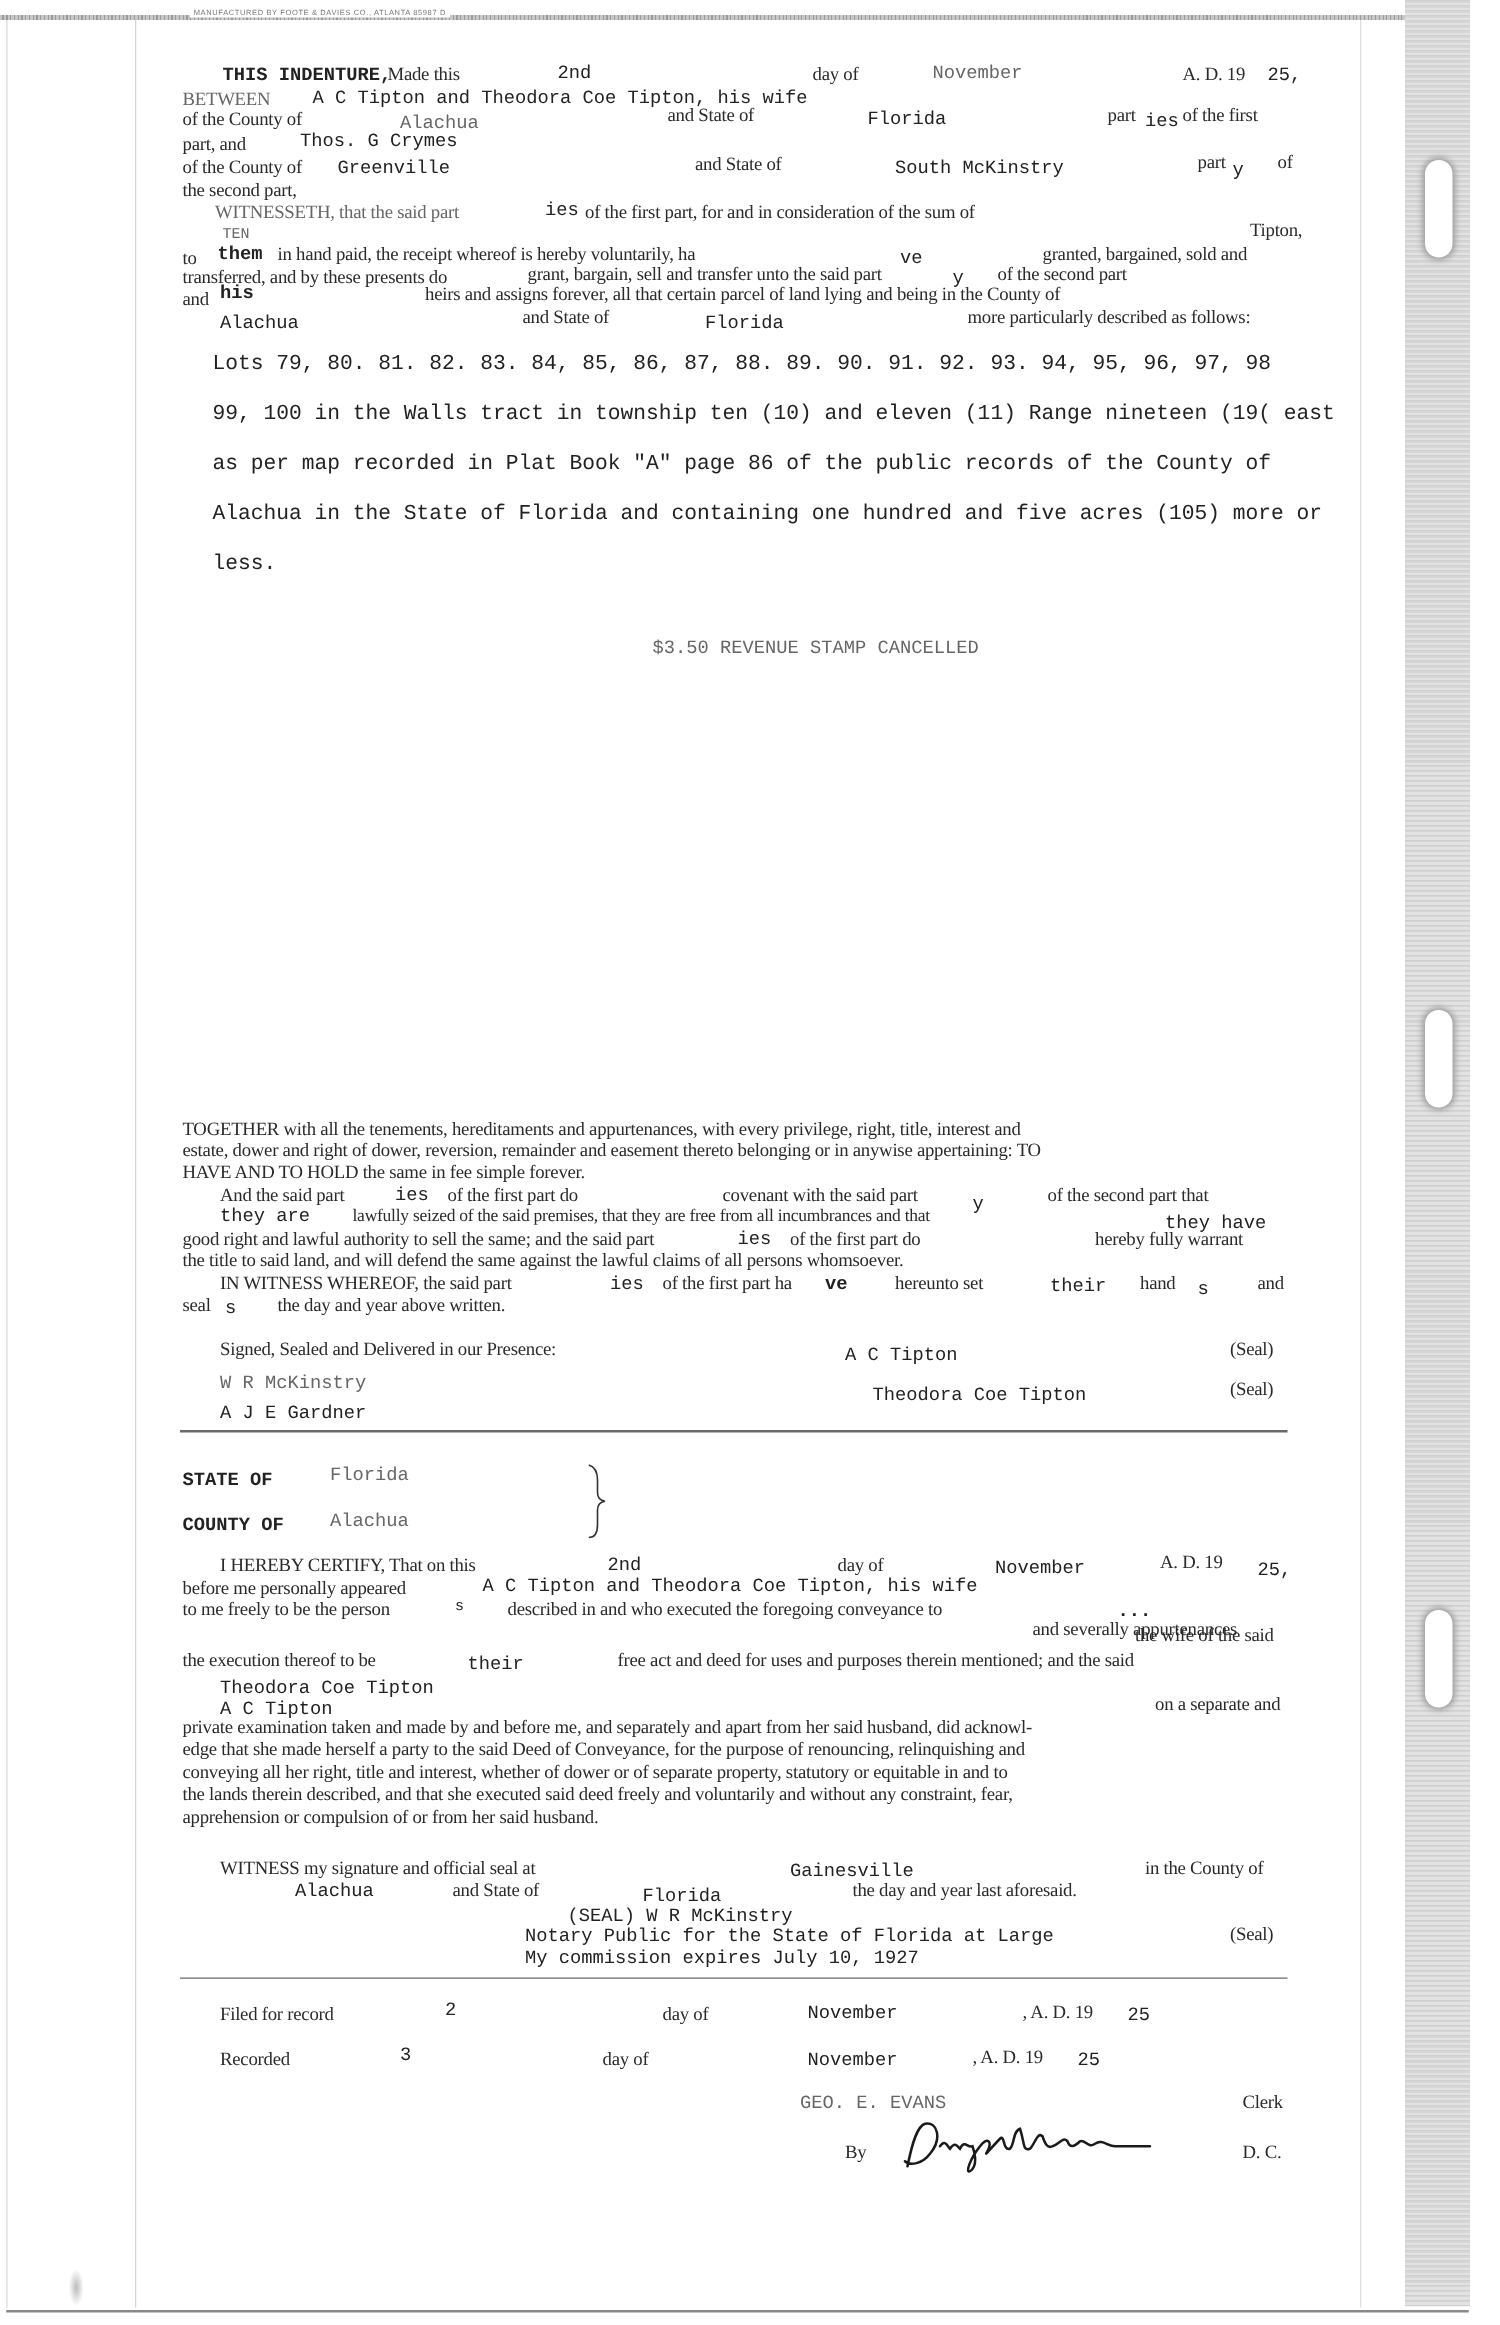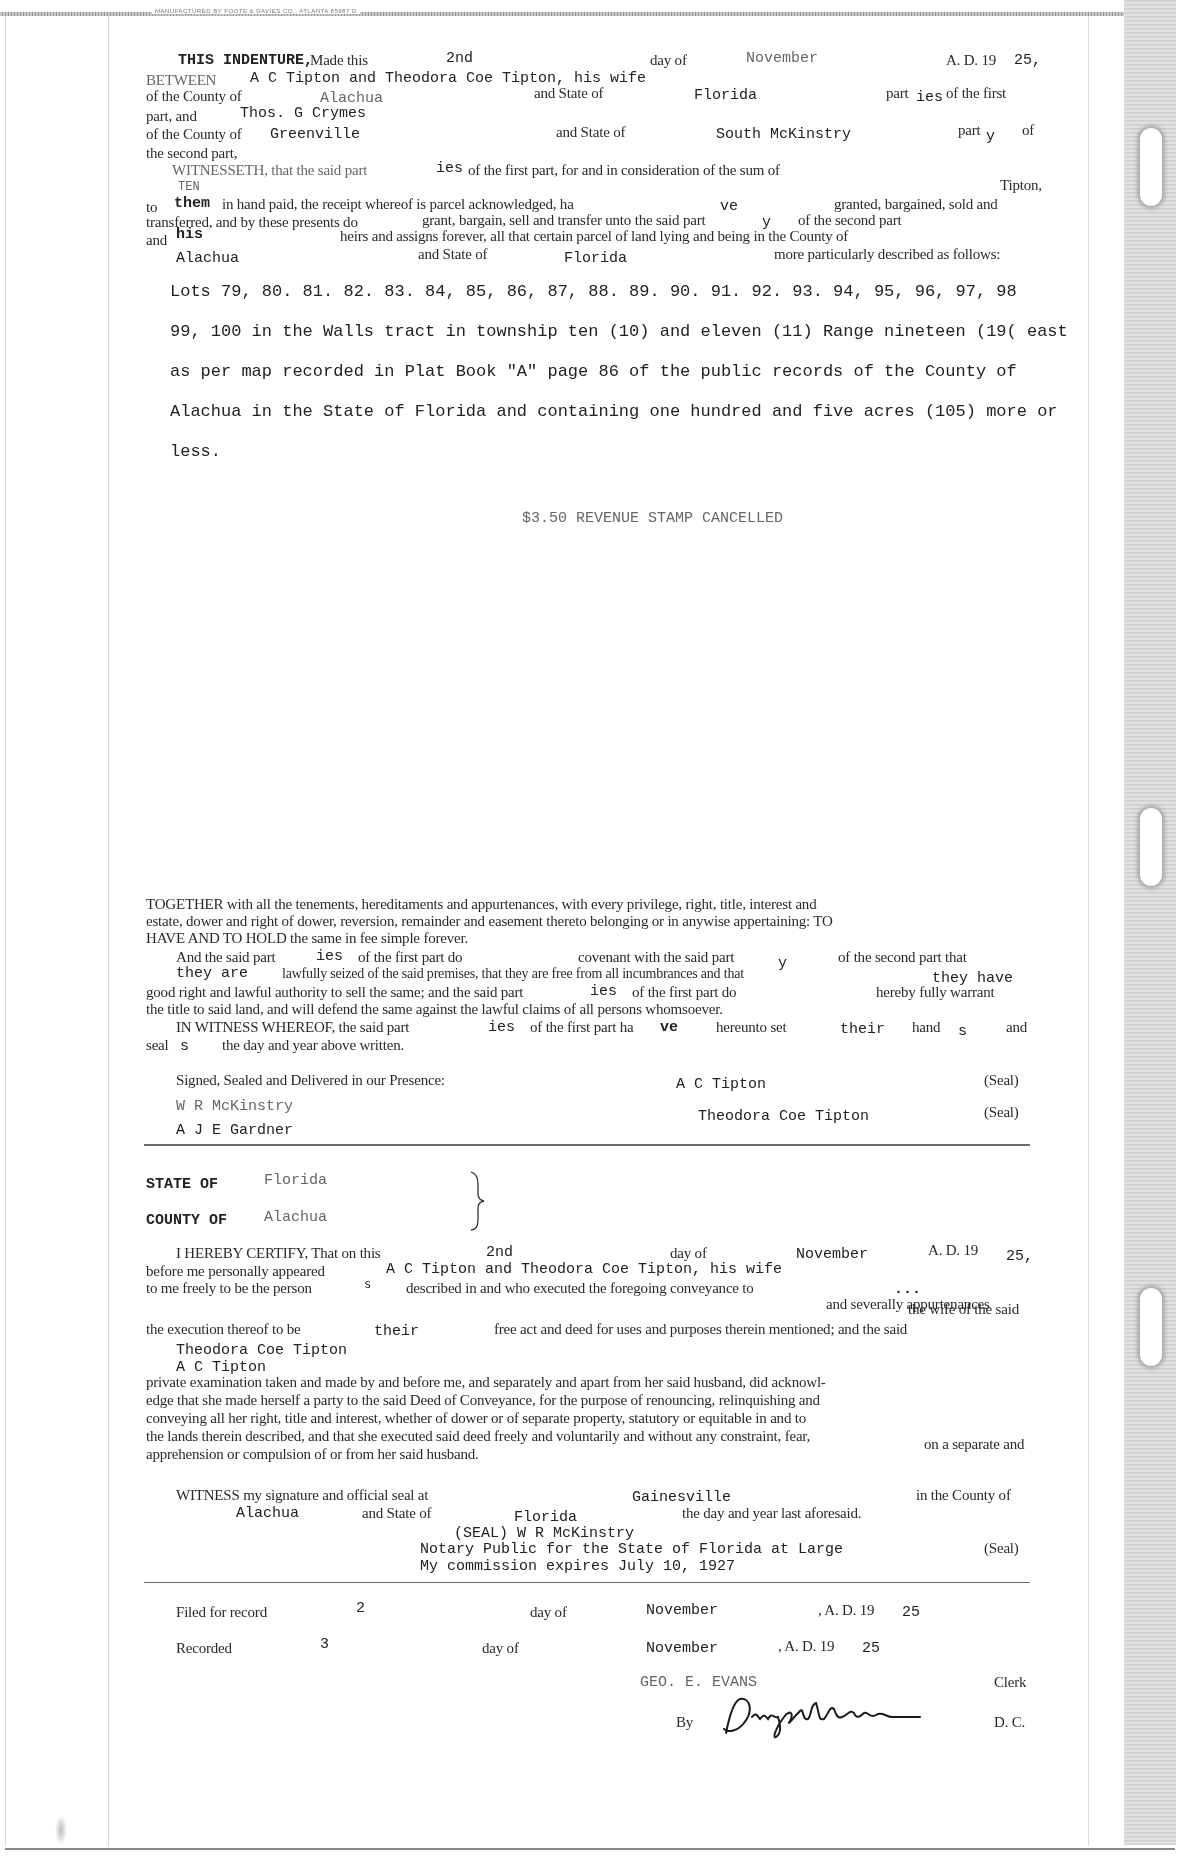--- a/index.html
+++ b/index.html
@@ -78,21 +78,21 @@
 
   <span class="abs serif" style="left:146px;top:145px">the second part,</span>
   <span class="abs serif faint" style="left:172px;top:162px">WITNESSETH, that the said part</span>
   <span class="abs type" style="left:436px;top:160px">ies</span>
   <span class="abs serif" style="left:468px;top:162px">of the first part, for and in consideration of the sum of</span>
   <span class="abs serif" style="left:1000px;top:177px">Tipton,</span>
   <span class="abs type faint" style="left:178px;top:180px;font-size:12px">TEN</span>
 
   <span class="abs serif" style="left:146px;top:199px">to</span>
   <span class="abs type bold" style="left:174px;top:195px">them</span>
-  <span class="abs serif" style="left:222px;top:196px">in hand paid, the receipt whereof is parcel acknowledged, ha</span>
+  <span class="abs serif" style="left:222px;top:196px">in hand paid, the receipt whereof is hereby voluntarily, ha</span>
   <span class="abs type" style="left:720px;top:198px">ve</span>
   <span class="abs serif" style="left:834px;top:196px">granted, bargained, sold and</span>
 
   <span class="abs serif" style="left:146px;top:214px">transferred, and by these presents do</span>
   <span class="abs serif" style="left:422px;top:212px">grant, bargain, sell and transfer unto the said part</span>
   <span class="abs type" style="left:762px;top:214px">y</span>
   <span class="abs serif" style="left:798px;top:212px">of the second part</span>
 
   <span class="abs serif" style="left:146px;top:232px">and</span>
   <span class="abs type bold" style="left:176px;top:226px">his</span>
@@ -187,21 +187,21 @@
   <span class="abs type bold" style="left:894px;top:1281px">...</span>
   <span class="abs serif" style="left:826px;top:1296px">and severally appurtenances</span>
 
   <span class="abs serif" style="left:146px;top:1321px">the execution thereof to be</span>
   <span class="abs type" style="left:374px;top:1323px">their</span>
   <span class="abs serif" style="left:494px;top:1321px">free act and deed for uses and purposes therein mentioned; and the said</span>
 
   <span class="abs type" style="left:176px;top:1342px">Theodora Coe Tipton</span>
   <span class="abs serif" style="left:908px;top:1301px">the wife of the said</span>
   <span class="abs type" style="left:176px;top:1359px">A C Tipton</span>
-  <span class="abs serif" style="left:924px;top:1436px">on a separate and</span>
+  <span class="abs serif" style="left:924px;top:1356px">on a separate and</span>
 
   <span class="abs serif" style="left:146px;top:1374px">private examination taken and made by and before me, and separately and apart from her said husband, did acknowl-</span>
   <span class="abs serif" style="left:146px;top:1392px">edge that she made herself a party to the said Deed of Conveyance, for the purpose of renouncing, relinquishing and</span>
   <span class="abs serif" style="left:146px;top:1410px">conveying all her right, title and interest, whether of dower or of separate property, statutory or equitable in and to</span>
   <span class="abs serif" style="left:146px;top:1428px">the lands therein described, and that she executed said deed freely and voluntarily and without any constraint, fear,</span>
   <span class="abs serif" style="left:146px;top:1446px">apprehension or compulsion of or from her said husband.</span>
 
   <span class="abs serif" style="left:176px;top:1487px">WITNESS my signature and official seal at</span>
   <span class="abs type" style="left:632px;top:1489px">Gainesville</span>
   <span class="abs serif" style="left:916px;top:1487px">in the County of</span>

